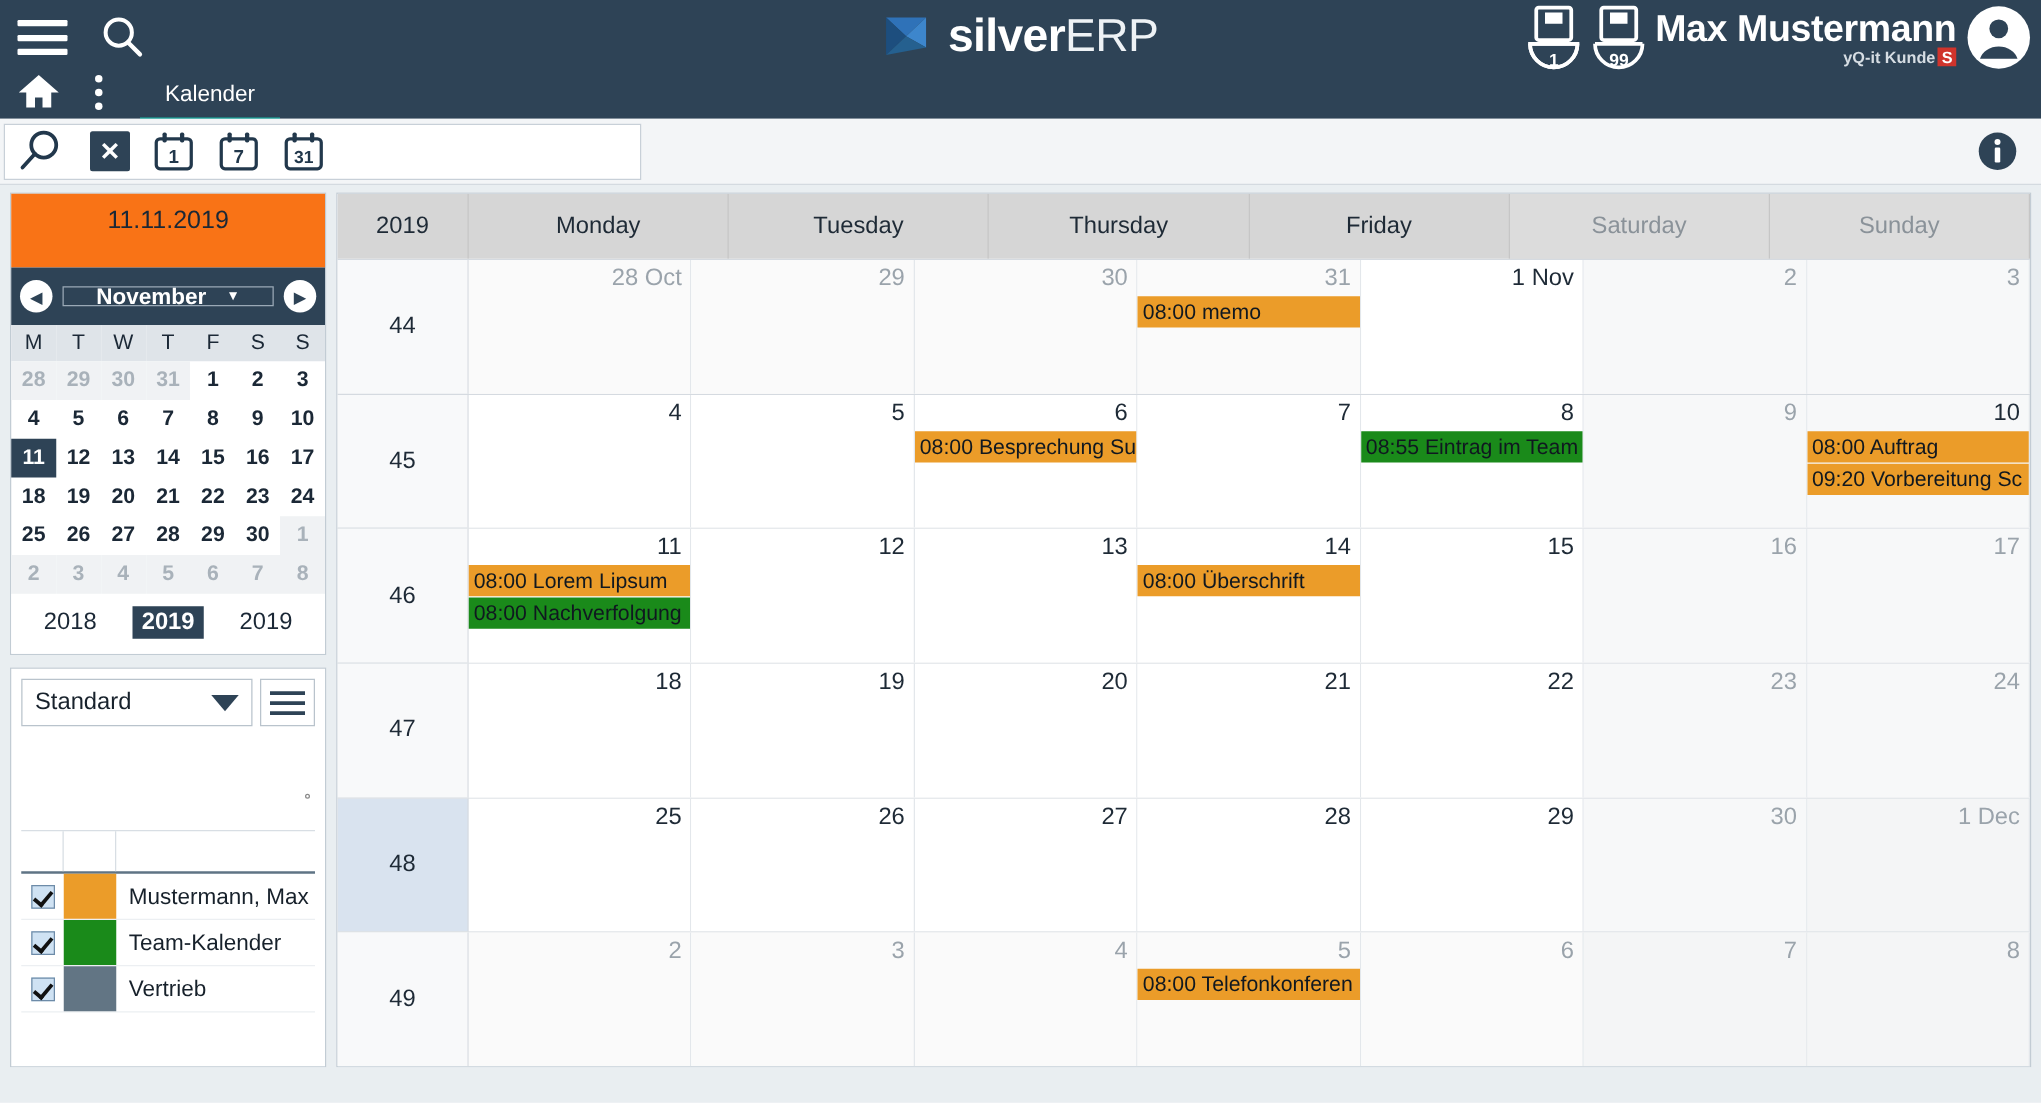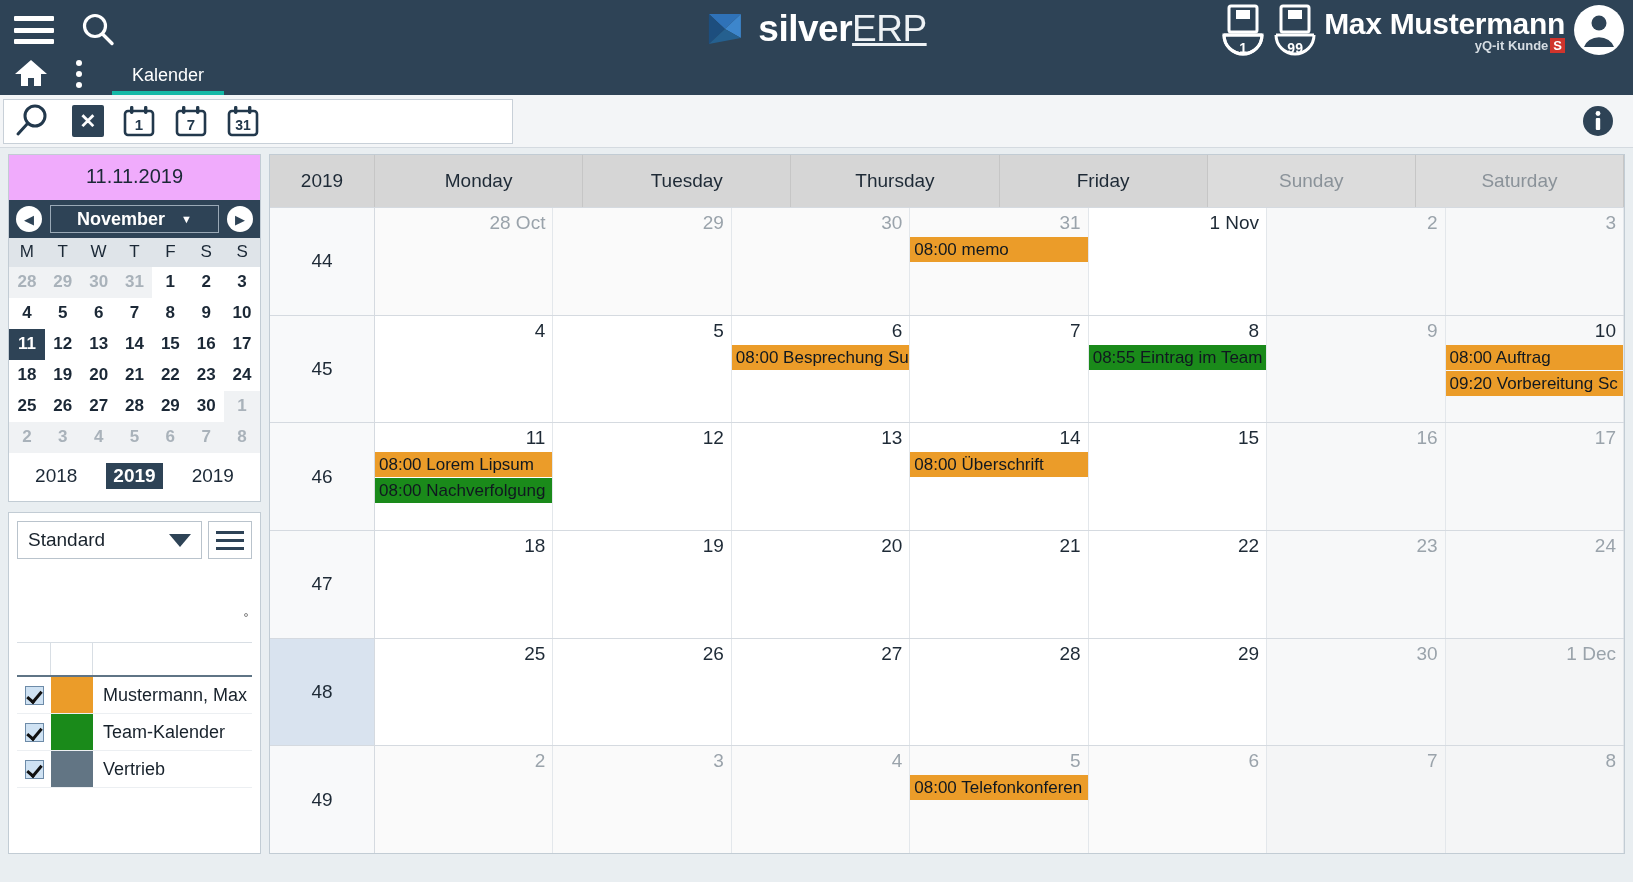--- a/index.html
+++ b/index.html
@@ -29,31 +29,31 @@
   .home-icon { position: absolute; left: 13px; top: 58px; width: 36px; height: 30px; cursor: pointer; }
   .dots-icon {
     position: absolute; left: 72px; top: 60px; width: 14px; height: 28px;
     display: flex; flex-direction: column; justify-content: space-between; align-items: center; cursor: pointer;
   }
   .dots-icon i { width: 6px; height: 6px; border-radius: 50%; background: #fff; display: block; }
 
   .tab-kalender {
     position: absolute; left: 112px; bottom: 0; padding: 0 20px; height: 36px;
     line-height: 32px; color: #ffffff; font-size: 18px;
-    border-bottom: 4px solid #14b8a6; cursor: pointer; text-align: center;
+    border-bottom: 1px solid #14b8a6; cursor: pointer; text-align: center;
   }
 
   .logo-wrap {
     position: absolute; left: 50%; top: 8px; transform: translateX(-50%);
     display: flex; align-items: center; gap: 12px;
   }
   .logo-mark { width: 40px; height: 42px; }
   .logo-text { font-size: 37px; letter-spacing: -0.5px; color: #fff; }
   .logo-text b { font-weight: bold; }
-  .logo-text span { font-weight: 300; color: #eef2f5; text-decoration: underline; }
+  .logo-text span { font-weight: 300; color: #eef2f5; }
 
   .user-area {
     position: absolute; right: 8px; top: 2px; display: flex; align-items: center; gap: 6px;
   }
   .tray-icon { position: relative; width: 46px; height: 56px; }
   .tray-badge {
     position: absolute; bottom: 2px; left: 0; width: 46px; text-align: center;
     color: #fff; font-size: 14px; font-weight: bold;
   }
   .user-name-block { text-align: right; padding-right: 2px; }
@@ -81,33 +81,33 @@
   .tb-icons { position: relative; z-index: 1; display: flex; align-items: center; }
   .tb-info { position: absolute; right: 18px; top: 9px; width: 34px; height: 34px; cursor: pointer; }
 
   
   .body-wrap { flex: 1; display: flex; padding: 6px 8px 0 8px; gap: 8px; background: #e9eef1; overflow: hidden; }
 
   
   .sidebar { width: 253px; flex: 0 0 253px; display: flex; flex-direction: column; gap: 10px; }
   .mini-cal { background: #fff; border: 1px solid #c2ccd4; }
   .mini-date {
-    text-align: center; font-size: 20px; padding: 10px 0 12px; color: #1b2836; background: #f0abfc;
+    text-align: center; font-size: 20px; padding: 10px 0 26px; color: #1b2836; background: #f97316;
   }
   .mini-nav {
     background: #2e4356; display: flex; align-items: center; justify-content: space-between;
     padding: 5px 7px;
   }
   .nav-arrow {
     width: 26px; height: 26px; border-radius: 50%; background: #fff; color: #2e4356;
     display: flex; align-items: center; justify-content: center; font-size: 13px; cursor: pointer;
   }
   .month-select {
-    flex: 1; margin: 0 8px; border: 1px solid #9aa9b6; color: #fff; font-size: 18px; font-weight: bold;
-    display: flex; align-items: center; justify-content: center; gap: 16px; height: 28px; cursor: pointer;
+    flex: 1; margin: 10px 8px; border: 1px solid #9aa9b6; color: #fff; font-size: 18px; font-weight: bold;
+    display: flex; align-items: center; justify-content: center; gap: 16px; height: 16px; cursor: pointer;
   }
   .month-select .caret { font-size: 11px; }
   .mini-grid { display: grid; grid-template-columns: repeat(7, 1fr); }
   .mini-grid div {
     text-align: center; font-size: 17px; padding: 5px 0 6px; font-weight: bold; color: #1b2836;
   }
   .mini-grid .dow { background: #dfe4e9; font-weight: normal; font-size: 17px; padding: 4px 0 5px; }
   .mini-grid .out { color: #a9b2ba; background: #f0f2f4; font-weight: bold; }
   .mini-grid .sel { background: #2e4356; color: #fff; }
   .year-row { display: flex; justify-content: center; gap: 22px; padding: 10px 0 12px; background: #fff; }
@@ -437,22 +437,22 @@
       </div>
     </div>
 
     <div class="main-cal">
       <div class="cal-head" id="cal-head">
           <div class="hcell wk-col">2019</div>
           <div class="hcell d-col">Monday</div>
           <div class="hcell d-col">Tuesday</div>
           <div class="hcell d-col">Thursday</div>
           <div class="hcell d-col">Friday</div>
+          <div class="hcell d-col weekend">Saturday</div>
           <div class="hcell d-col weekend">Sunday</div>
-          <div class="hcell d-col weekend">Saturday</div>
         </div>
       <div id="cal-body" style="display:flex;flex-direction:column;flex:1;min-height:0;">
           <div class="cal-row">
             <div class="wkno">44</div>
             <div class="daycell othermonth">
               <div class="daynum dim">28 Oct</div>
               <div class="events"></div>
             </div>
             <div class="daycell othermonth">
               <div class="daynum dim">29</div>

